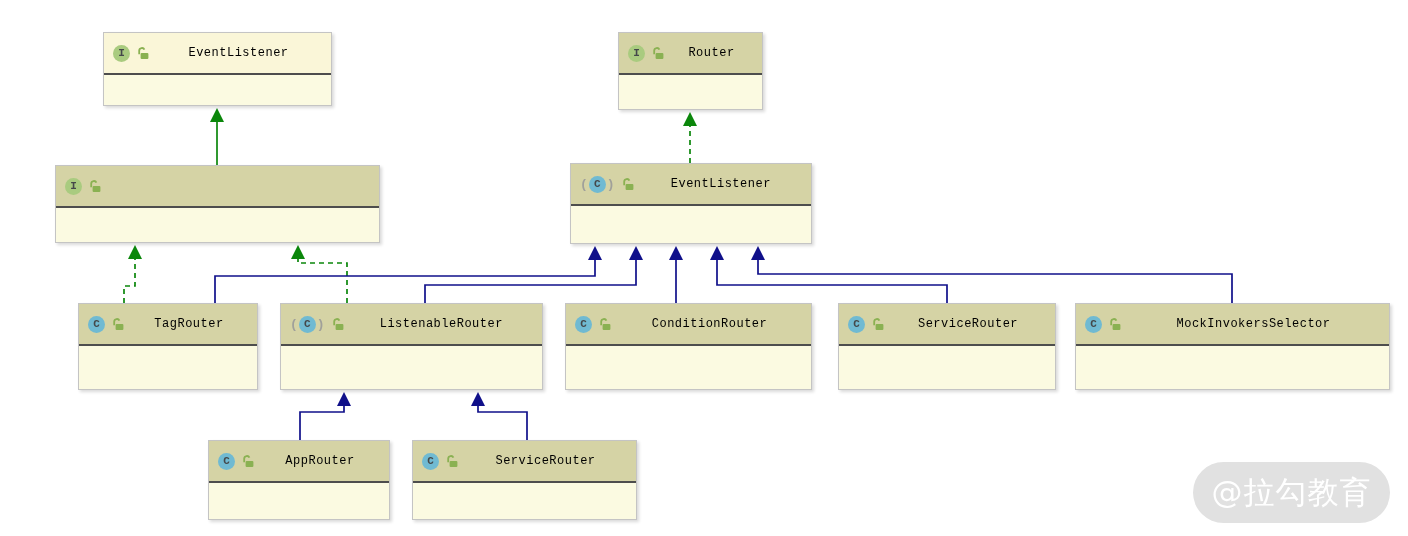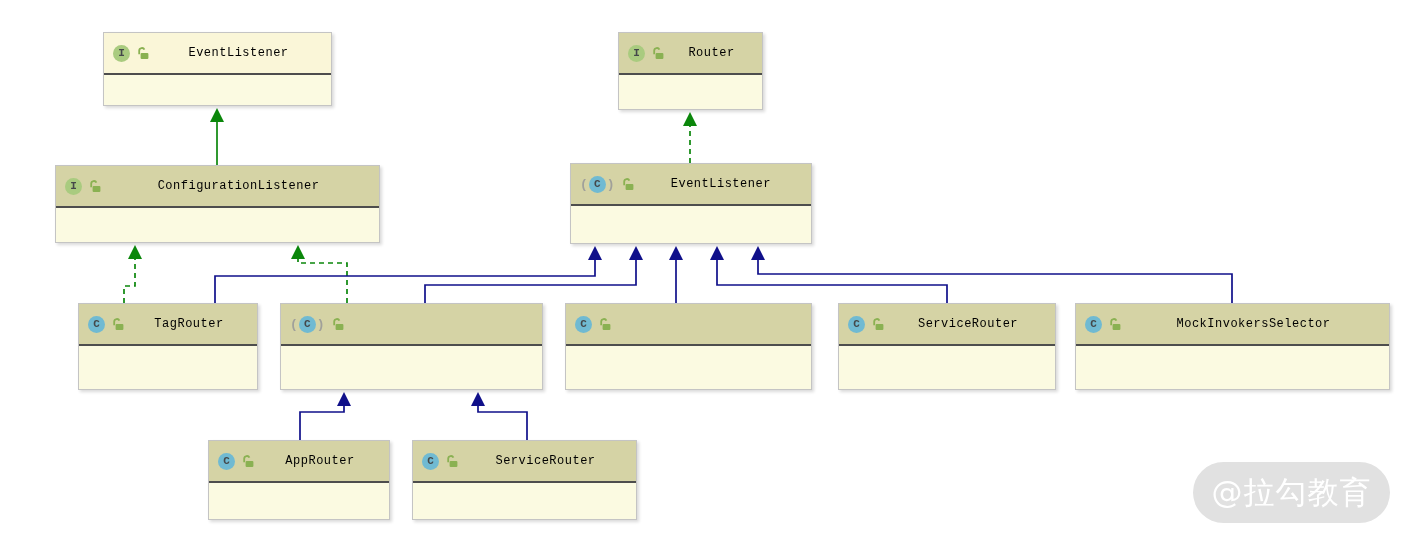--- a/index.html
+++ b/index.html
@@ -111,21 +111,20 @@
 
         <span class="glyph">I</span>
 
       </span>
       <span class="lock-icon">
         <svg width="14" height="14" viewBox="0 0 14 14" xmlns="http://www.w3.org/2000/svg">
           <path d="M3.2 8.2 V4.6 a2.7 2.7 0 0 1 5.2 -0.9" fill="none" stroke="#8ab152" stroke-width="1.8"></path>
           <rect x="4.6" y="6.9" width="7.8" height="6.2" rx="1" fill="#8ab152"></rect>
         </svg>
       </span>
-      <span class="node-title">ConfigurationListener</span>
     </div>
     <div class="node-body"></div>
   </div>
       <div class="node" style="left: 570px; top: 163px; width: 242px; height: 81px;">
     <div class="node-header">
       <span class="type-icon abstract">
         <span class="paren">(</span>
         <span class="glyph">C</span>
         <span class="paren">)</span>
       </span>
@@ -162,36 +161,38 @@
         <span class="paren">(</span>
         <span class="glyph">C</span>
         <span class="paren">)</span>
       </span>
       <span class="lock-icon">
         <svg width="14" height="14" viewBox="0 0 14 14" xmlns="http://www.w3.org/2000/svg">
           <path d="M3.2 8.2 V4.6 a2.7 2.7 0 0 1 5.2 -0.9" fill="none" stroke="#8ab152" stroke-width="1.8"></path>
           <rect x="4.6" y="6.9" width="7.8" height="6.2" rx="1" fill="#8ab152"></rect>
         </svg>
       </span>
+      <span class="node-title">ListenableRouter</span>
     </div>
     <div class="node-body"></div>
   </div>
       <div class="node" style="left: 565px; top: 303px; width: 247px; height: 87px;">
     <div class="node-header">
       <span class="type-icon">
 
         <span class="glyph">C</span>
 
       </span>
       <span class="lock-icon">
         <svg width="14" height="14" viewBox="0 0 14 14" xmlns="http://www.w3.org/2000/svg">
           <path d="M3.2 8.2 V4.6 a2.7 2.7 0 0 1 5.2 -0.9" fill="none" stroke="#8ab152" stroke-width="1.8"></path>
           <rect x="4.6" y="6.9" width="7.8" height="6.2" rx="1" fill="#8ab152"></rect>
         </svg>
       </span>
+      <span class="node-title">ConditionRouter</span>
     </div>
     <div class="node-body"></div>
   </div>
       <div class="node" style="left: 838px; top: 303px; width: 218px; height: 87px;">
     <div class="node-header">
       <span class="type-icon">
 
         <span class="glyph">C</span>
 
       </span>

